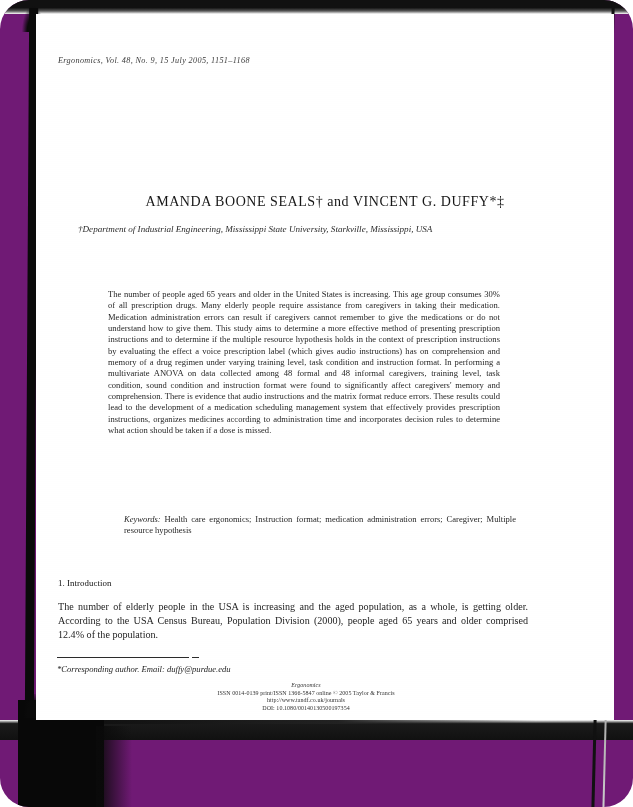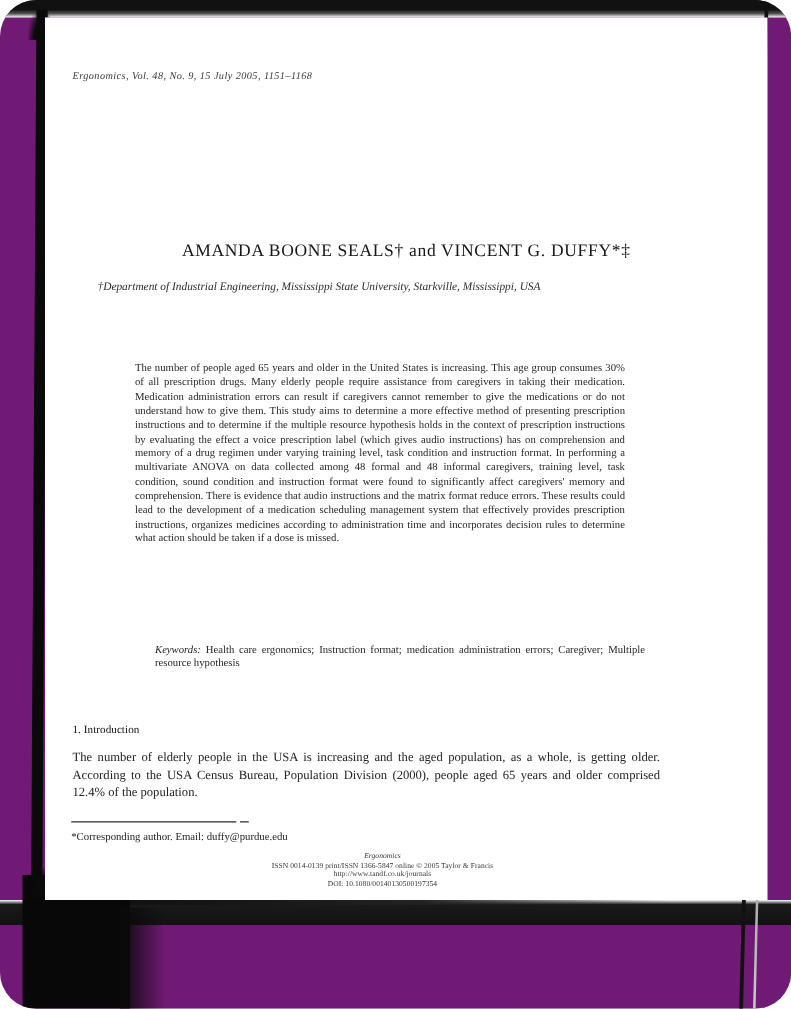--- a/index.html
+++ b/index.html
@@ -271,20 +271,21 @@
     left: 156px; top: 643px;
     width: 7px;
     border-top: 1px solid #2b2b2b;
   }
   .footnote {
     position: absolute;
     left: 21px; top: 650px;
     font-size: 8.6px;
     color: #222;
     white-space: nowrap;
+    font-style: italic;
   }
 
   
   .imprint {
     position: absolute;
     left: 60px; top: 668px;
     width: 420px;
     text-align: center;
     font-size: 6.0px;
     line-height: 7.6px;

